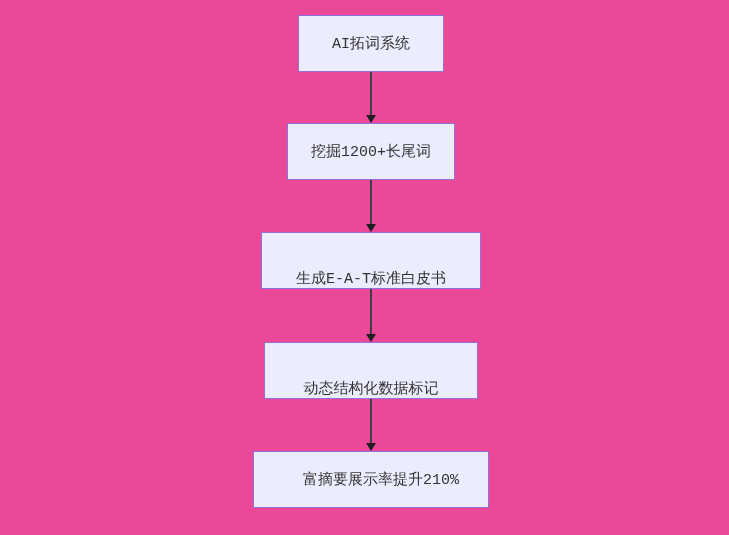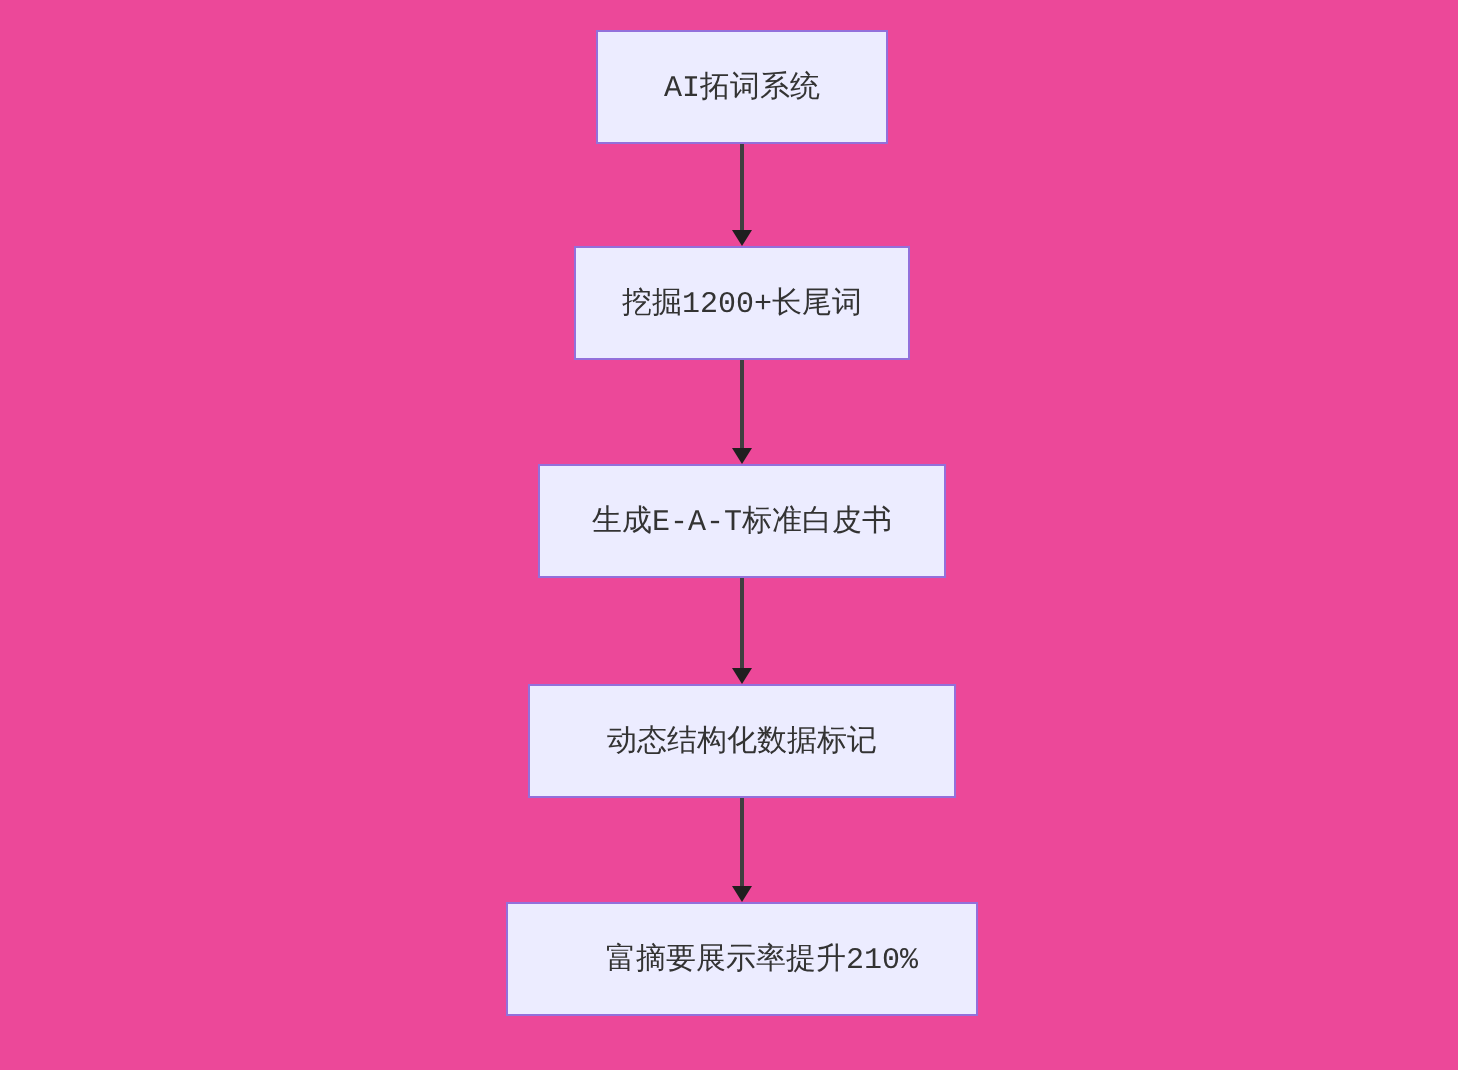--- a/index.html
+++ b/index.html
@@ -69,30 +69,30 @@
 
   <div class="node" style="top:123px; width:168px;">
     <span>挖掘1200+长尾词</span>
   </div>
 
   <div class="arrow" style="top:180px; height:52px;">
     <div class="line"></div>
     <div class="head"></div>
   </div>
 
-  <div class="node" style="top:232px; width:204px;">
+  <div class="node" style="top:232px; width:220px;align-items:flex-end;">
     <span>生成E-A-T标准白皮书</span>
   </div>
 
   <div class="arrow" style="top:289px; height:53px;">
     <div class="line"></div>
     <div class="head"></div>
   </div>
 
-  <div class="node" style="top:342px; width:214px;">
+  <div class="node" style="top:342px; width:214px;align-items:flex-end;">
     <span>动态结构化数据标记</span>
   </div>
 
   <div class="arrow" style="top:399px; height:52px;">
     <div class="line"></div>
     <div class="head"></div>
   </div>
 
   <div class="node" style="top:451px; width:236px;padding-left:20px;">
     <span>富摘要展示率提升210%</span>

